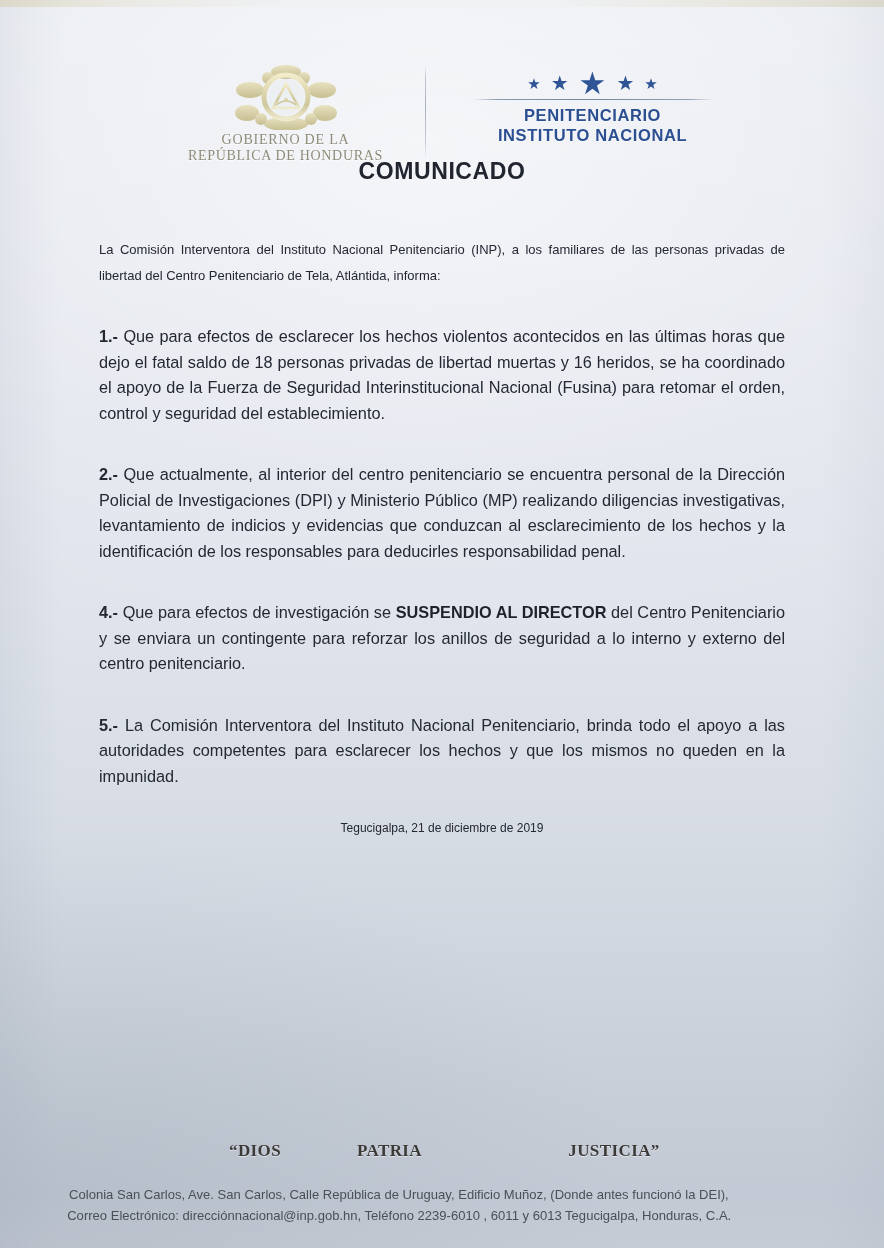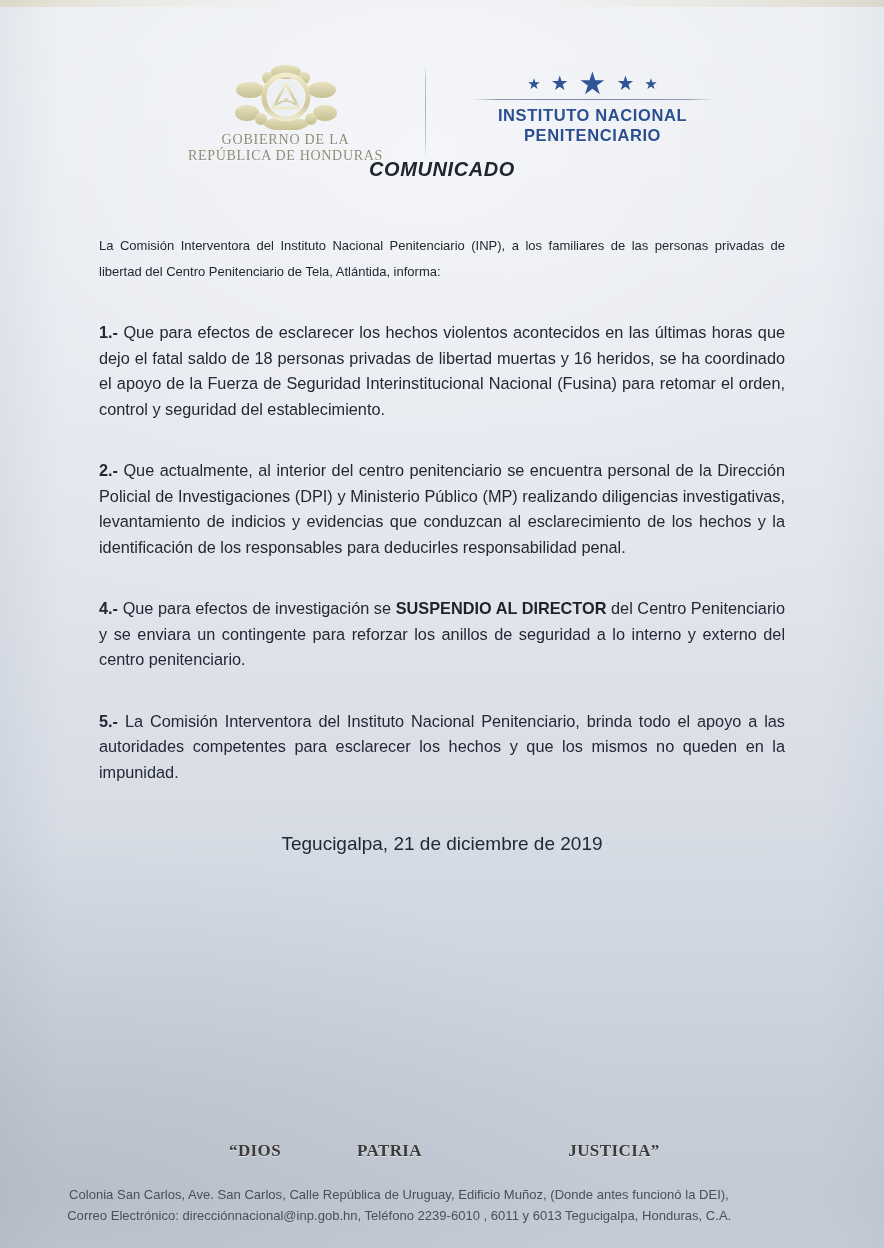--- a/index.html
+++ b/index.html
@@ -139,27 +139,26 @@
     letter-spacing: 0.6px;
     line-height: 20px;
     color: #2b4f91;
     text-shadow: 0 1px 0 rgba(255,255,255,0.55);
   }
 
   
   .doc-title {
     margin-top: 40px;
     text-align: center;
-    font-size: 20px;
+    font-size: 23px;
     font-weight: bold;
     letter-spacing: 0.6px;
     color: #20252f;
     position: relative;
     z-index: 2;
-    font-style: italic;
   }
 
   .content {
     position: relative;
     z-index: 2;
     margin: 0 auto;
     padding: 0 2px;
     width: 690px;
   }
 
@@ -179,23 +178,23 @@
     text-align: justify;
     text-justify: inter-word;
     color: #232833;
   }
   .clause .num { font-weight: bold; }
   .clause b { font-weight: bold; color: #1d222c; }
 
   .place-date {
     position: relative;
     z-index: 2;
-    margin-top: 48px;
+    margin-top: 32px;
     text-align: center;
-    font-size: 19px;
+    font-size: 12px;
     color: #232833;
   }
 
   
   .motto {
     position: absolute;
     left: 12px; right: 0;
     top: 1141px;
     display: flex;
     justify-content: center;
@@ -282,22 +281,22 @@
     <div class="inp-block">
       <div class="stars">
         <span class="s s1">★</span>
         <span class="s s2">★</span>
         <span class="s s3">★</span>
         <span class="s s4">★</span>
         <span class="s s5">★</span>
       </div>
       <div class="inp-rule"></div>
       <div class="inp-name">
+        <div>PENITENCIARIO</div>
         <div>INSTITUTO NACIONAL</div>
-        <div>PENITENCIARIO</div>
       </div>
     </div>
 
   </div>
 
   <div class="doc-title">COMUNICADO</div>
 
   <div class="content">
 
     <p class="lead">La Comisión Interventora del Instituto Nacional Penitenciario (INP), a los familiares de las personas privadas de libertad del Centro Penitenciario de Tela, Atlántida, informa:</p>

